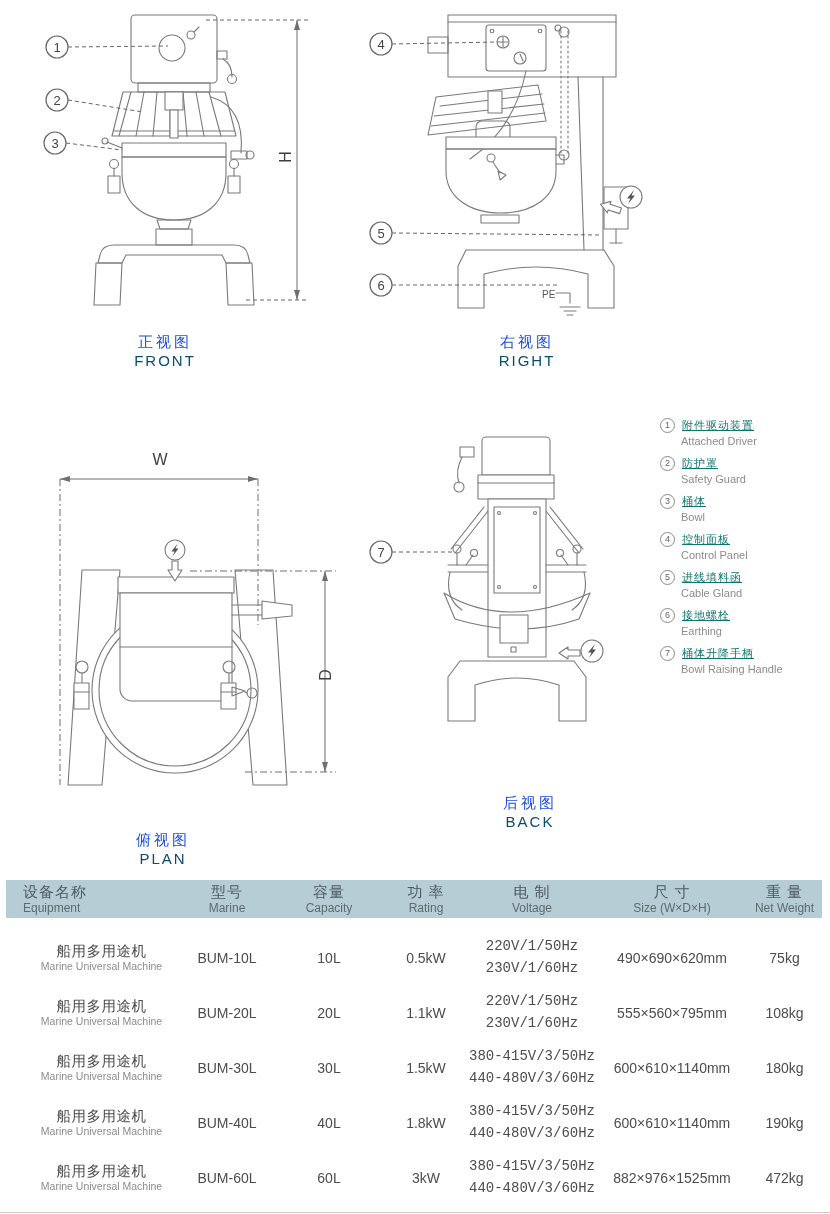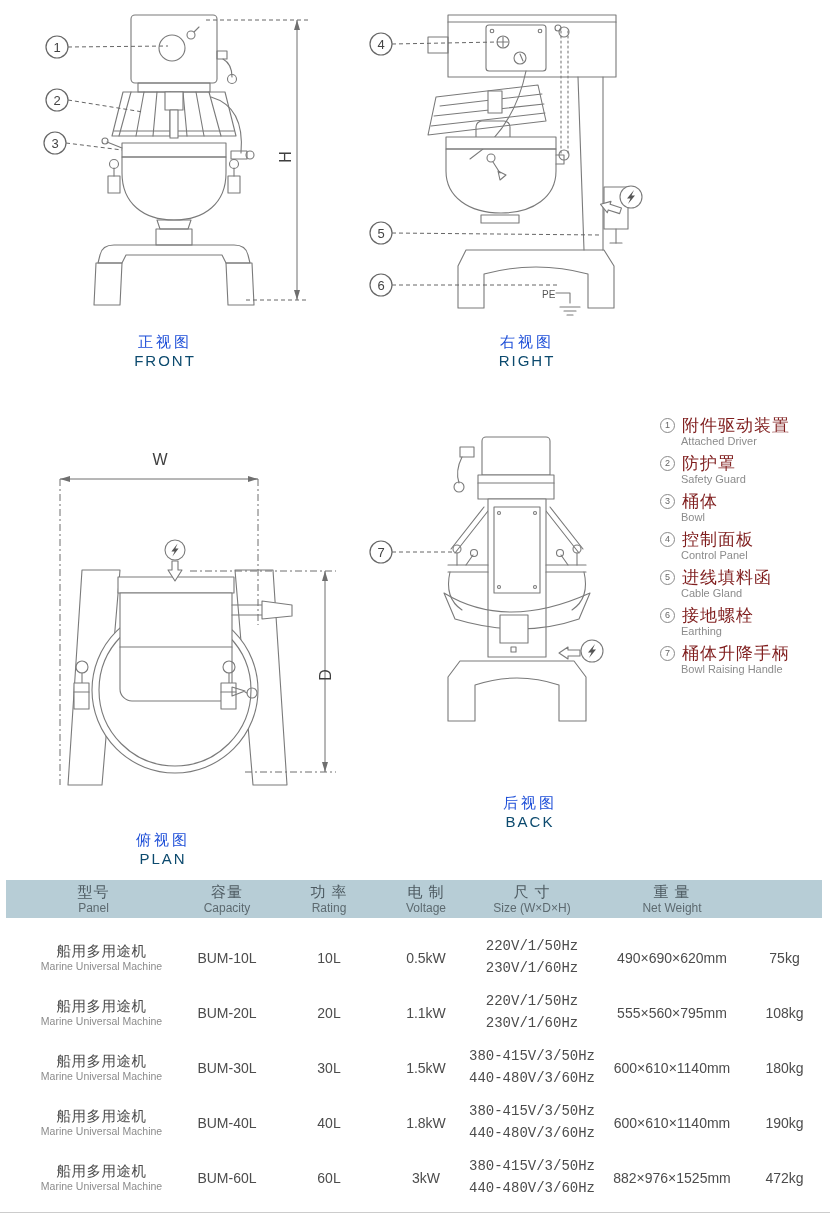--- a/index.html
+++ b/index.html
@@ -19,21 +19,21 @@
   .bolt{fill:#555;stroke:none;}
   .pe-label{font-size:10px;fill:#555;font-family:"Liberation Sans",sans-serif;}
   .caption{position:absolute;width:160px;text-align:center;}
   .caption .zh{font-size:15px;color:#1d4ed8;letter-spacing:3px;line-height:19px;}
   .caption .en{font-size:15px;color:#0c4a6e;letter-spacing:2px;line-height:20px;}
   .legend{position:absolute;left:660px;top:417px;width:172px;}
   .legend-item{margin-bottom:7px;}
   .legend-zh-row{display:flex;align-items:center;line-height:17px;}
   .lnum{display:inline-flex;width:13px;height:13px;border:1px solid #8a8a8a;border-radius:50%;
         font-size:9px;color:#666;align-items:center;justify-content:center;flex:0 0 13px;margin-right:7px;}
-  .lzh{font-size:17px;color:#7f1d1d;letter-spacing:1px;}
+  .lzh{font-size:11px;color:#0f766e;letter-spacing:1px;text-decoration:underline;}
   .len{font-size:11px;color:#8c8c8c;margin-left:21px;line-height:14px;}
   .spec-table{position:absolute;left:6px;top:880px;width:816px;}
   .thead{display:grid;grid-template-columns:175px 92px 112px 82px 130px 150px 75px;
          background:#b7cdd6;height:38px;align-items:center;}
   .th{text-align:center;}
   .th-zh{font-size:15px;color:#4d5a61;letter-spacing:1px;line-height:18px;}
   .th-en{font-size:12px;color:#5d6a70;line-height:14px;}
   .th-eq{text-align:left;padding-left:17px;}
   .tbody{padding-top:12px;}
   .tr{display:grid;grid-template-columns:175px 92px 112px 82px 130px 150px 75px;
@@ -344,23 +344,27 @@
       <div class="legend-zh-row">
           <span class="lnum">7</span>
           <span class="lzh">桶体升降手柄</span>
         </div>
       <div class="len">Bowl Raising Handle</div>
     </div>
   </div>
 
   <div class="spec-table">
     <div class="thead">
+      <div class="th th-eq">
+        <div class="th-zh">设备名称</div>
+          <div class="th-en">Equipment</div>
+      </div>
       <div class="th">
         <div class="th-zh">型号</div>
-          <div class="th-en">Panel</div>
+          <div class="th-en">Marine</div>
       </div>
       <div class="th">
         <div class="th-zh">容量</div>
           <div class="th-en">Capacity</div>
       </div>
       <div class="th">
         <div class="th-zh">功 率</div>
           <div class="th-en">Rating</div>
       </div>
       <div class="th">

